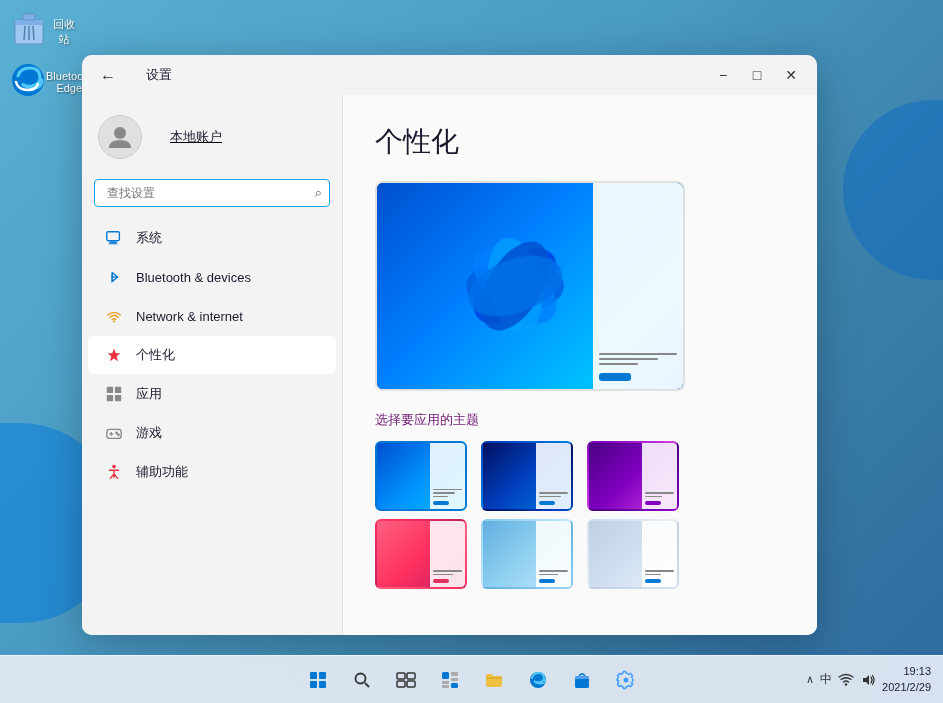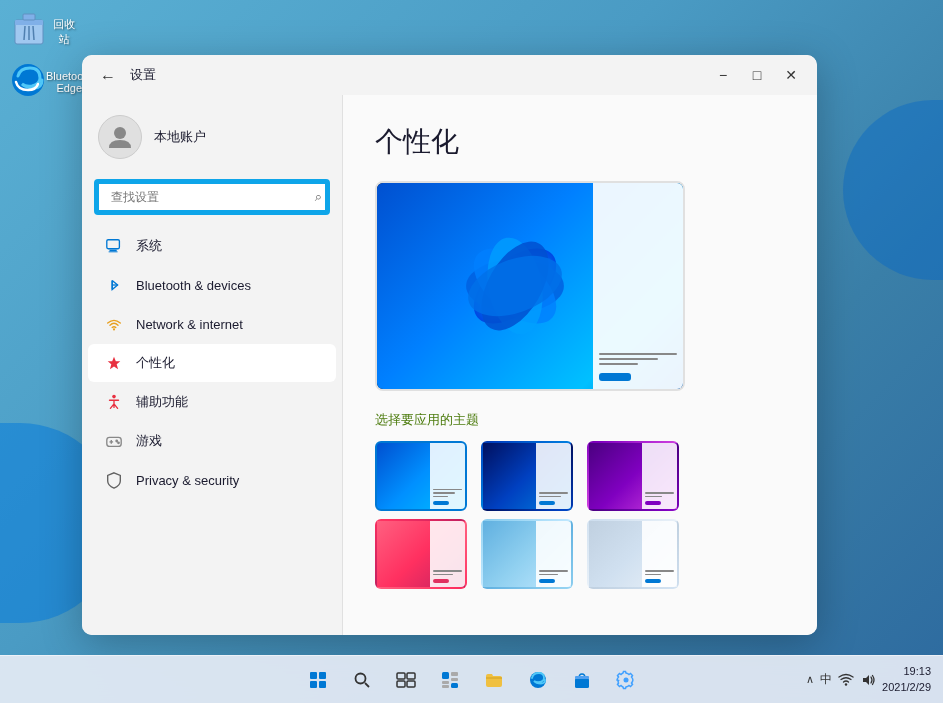--- a/index.html
+++ b/index.html
@@ -149,43 +149,44 @@
       color: #333;
       display: flex;
       align-items: center;
       justify-content: center;
       border-radius: 50%;
     }
     .title-text {
       font-size: 13px;
       font-weight: 500;
       color: #1a1a2e;
-      margin-left: 8px;
+      margin-left: 24px;
     }
 
     
     .settings-body {
       display: flex;
       flex: 1;
       overflow: hidden;
     }
 
     
     .sidebar {
       width: 260px;
       background: #f3f3f3;
       padding: 8px 0;
       overflow-y: auto;
       flex-shrink: 0;
     }
     .user-section {
       display: flex;
       align-items: center;
-      gap: 12px;
+      gap: 28px;
       padding: 12px 16px 16px;
+      text-decoration: underline;
     }
     .user-avatar {
       width: 44px;
       height: 44px;
       border-radius: 50%;
       background: #e0e0e0;
       display: flex;
       align-items: center;
       justify-content: center;
       font-size: 24px;
@@ -196,21 +197,21 @@
       font-size: 13px;
       color: #1a1a2e;
     }
     .search-box {
       margin: 4px 12px 12px;
       position: relative;
     }
     .search-box input {
       width: 100%;
       padding: 6px 32px 6px 12px;
-      border: 5px solid #0ea5e9;
+      border: 1px solid #0ea5e9;
       border-radius: 4px;
       background: white;
       font-size: 12px;
       color: #333;
       outline: none;
     }
     .search-icon-inner {
       position: absolute;
       right: 8px;
       top: 50%;
@@ -314,21 +315,21 @@
     .preview-line.full { width: 100%; }
     .preview-btn {
       width: 32px;
       height: 8px;
       background: #0078d4;
       border-radius: 3px;
     }
 
     .theme-section-title {
       font-size: 13px;
-      color: #4d7c0f;
+      color: #701a75;
       margin-bottom: 12px;
     }
 
     
     .theme-grid {
       display: grid;
       grid-template-columns: repeat(3, 1fr);
       gap: 8px;
       width: 310px;
     }
@@ -512,54 +513,57 @@
 
         <div class="nav-item active">
           <div class="nav-icon">
             <svg viewBox="0 0 20 20">
               <path d="M10 3 L12 8 L17 8 L13 11.5 L14.5 17 L10 14 L5.5 17 L7 11.5 L3 8 L8 8 Z" fill="#e83040"></path>
             </svg>
           </div>
           <span>个性化</span>
         </div>
 
-
-
-
         <div class="nav-item">
           <div class="nav-icon">
-            <svg viewBox="0 0 20 20">
-                <circle cx="10" cy="4" r="2" fill="#e83040"></circle>
-                <path d="M5 8 L15 8 M10 8 L10 16 M10 12 L6 17 M10 12 L14 17" stroke="#e83040" stroke-width="1.5" fill="none" stroke-linecap="round"></path>
+            <svg viewBox="0 0 20 20" fill="#888">
+                <rect x="2" y="2" width="7" height="7" rx="1"></rect>
+                <rect x="11" y="2" width="7" height="7" rx="1"></rect>
+                <rect x="2" y="11" width="7" height="7" rx="1"></rect>
+                <rect x="11" y="11" width="7" height="7" rx="1"></rect>
               </svg>
           </div>
-          <span>辅助功能</span>
-        </div>
+          <span>应用</span>
+        </div>
+
+
 
         <div class="nav-item">
           <div class="nav-icon">
             <svg viewBox="0 0 20 20" fill="none" stroke="#888" stroke-width="1.5">
                 <rect x="2" y="6" width="16" height="10" rx="3"></rect>
                 <line x1="5" y1="11" x2="9" y2="11"></line>
                 <line x1="7" y1="9" x2="7" y2="13"></line>
                 <circle cx="13" cy="10" r="0.8" fill="#888"></circle>
                 <circle cx="15" cy="12" r="0.8" fill="#888"></circle>
               </svg>
           </div>
           <span>游戏</span>
         </div>
 
         <div class="nav-item">
           <div class="nav-icon">
-            <svg viewBox="0 0 20 20" fill="none" stroke="#606060" stroke-width="1.5">
-                <path d="M10 2 L17 5 L17 11 Q17 16 10 19 Q3 16 3 11 L3 5 Z"></path>
+            <svg viewBox="0 0 20 20">
+                <circle cx="10" cy="4" r="2" fill="#e83040"></circle>
+                <path d="M5 8 L15 8 M10 8 L10 16 M10 12 L6 17 M10 12 L14 17" stroke="#e83040" stroke-width="1.5" fill="none" stroke-linecap="round"></path>
               </svg>
           </div>
-          <span>Privacy &amp; security</span>
-        </div>
+          <span>辅助功能</span>
+        </div>
+
 
       </div>
 
       <div class="main-content">
         <h1 class="page-title">个性化</h1>
 
         <div class="theme-preview-large">
           <div class="theme-preview-bg">
 
             <svg class="win11-flower" viewBox="0 0 200 180" xmlns="http://www.w3.org/2000/svg">

